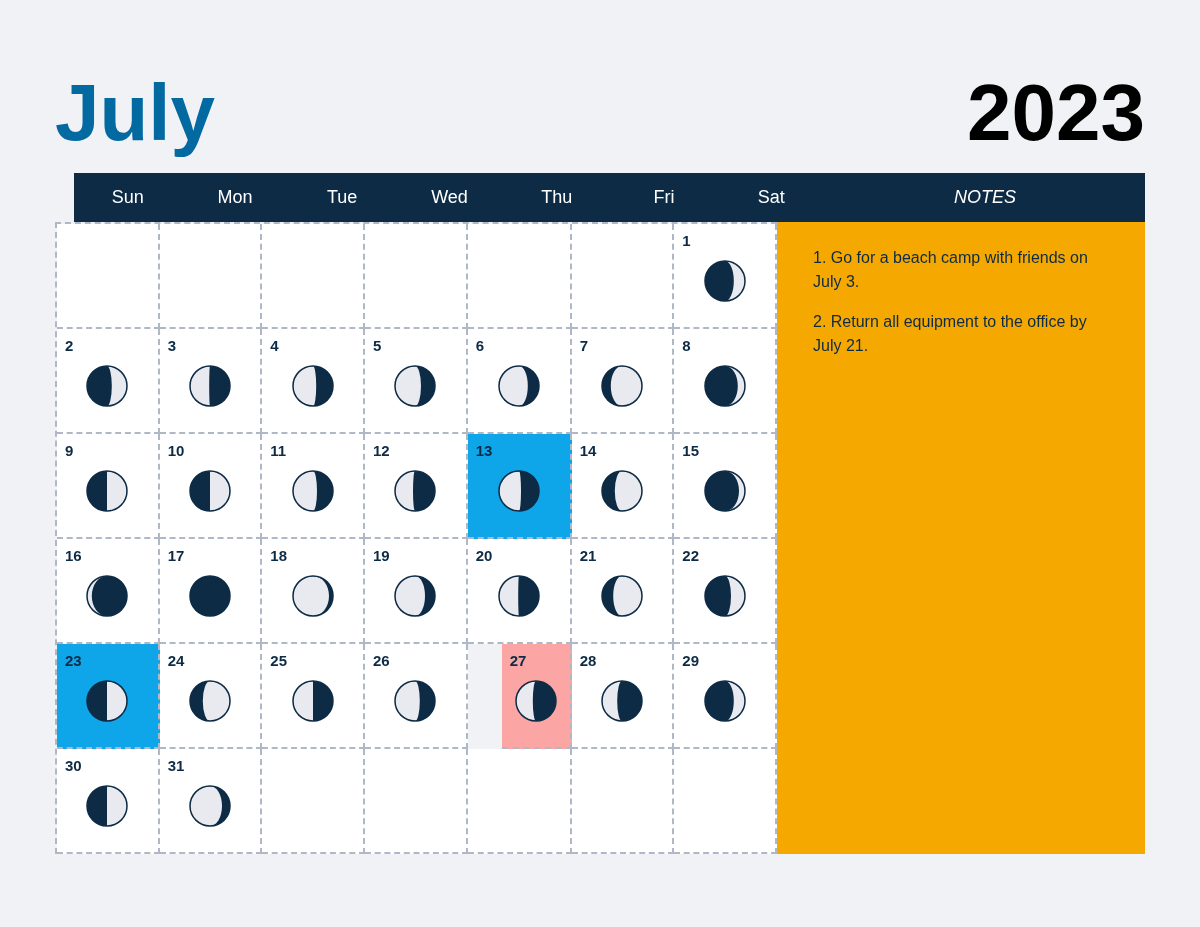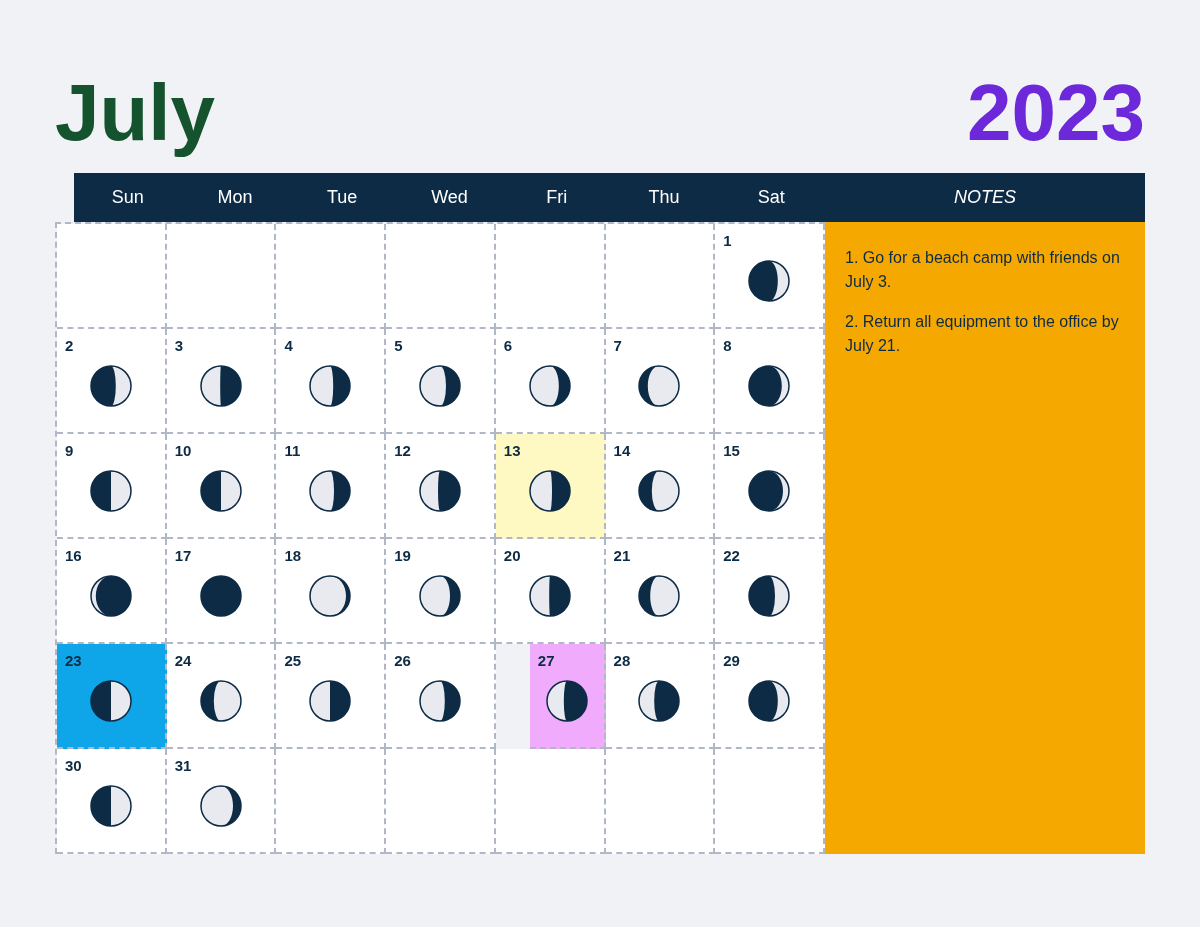--- a/index.html
+++ b/index.html
@@ -19,27 +19,27 @@
     }
     .header {
       display: flex;
       justify-content: space-between;
       align-items: flex-start;
       margin-bottom: 20px;
     }
     .month-title {
       font-size: 80px;
       font-weight: 900;
-      color: #14532d;
+      color: #0369a1;
       line-height: 1;
     }
     .year-title {
       font-size: 80px;
       font-weight: 900;
-      color: #6d28d9;
+      color: #000000;
       line-height: 1;
     }
     .day-headers {
       display: grid;
       grid-template-columns: repeat(7, 1fr);
       background: #0d2b45;
       margin-bottom: 0;
     }
     .day-header {
       color: #fff;
@@ -79,23 +79,23 @@
       color: #0d2b45;
       margin-bottom: 4px;
     }
     .moon-wrap {
       display: flex;
       justify-content: center;
       width: 100%;
       margin-top: 2px;
     }
     .notes-panel {
-      width: 320px;
+      width: 368px;
       background: #f5a800;
-      padding: 24px 20px;
+      padding: 24px 36px;
       min-height: 630px;
     }
     .notes-text {
       font-size: 16px;
       color: #0d2b45;
       line-height: 1.5;
     }
   </style>
 </head>
 <body>
@@ -107,22 +107,22 @@
     <div class="year-title">2023</div>
   </div>
 
   <div style="display:flex;">
     <div style="flex:1;padding-left:19px;">
       <div class="day-headers">
         <div class="day-header">Sun</div>
         <div class="day-header">Mon</div>
         <div class="day-header">Tue</div>
         <div class="day-header">Wed</div>
+        <div class="day-header">Thu</div>
         <div class="day-header">Fri</div>
-        <div class="day-header">Thu</div>
         <div class="day-header">Sat</div>
       </div>
     </div>
     <div style="width:320px; background:#0d2b45; display:flex; align-items:center; justify-content:center;">
       <div class="notes-header-cell" style="width:100%;">NOTES</div>
     </div>
   </div>
 
   <div style="display:flex;">
     <div style="flex:1;">
@@ -271,21 +271,21 @@
             <div class="moon-wrap">
               <svg width="52" height="52" viewBox="0 0 52 52" xmlns="http://www.w3.org/2000/svg">
     <circle cx="26" cy="26" r="20" fill="#0d2b45"></circle>
     <path d="M 26 6 
         A 20 20 0 1 0 26 46 
         A 2.0000000000000018 20 0 0 1 26 6 Z" fill="#e8eaf0"></path>
     <circle cx="26" cy="26" r="20" fill="none" stroke="#0d2b45" stroke-width="1.5"></circle>
   </svg>
             </div>
           </div>
-          <div class="day-cell" style="background: #fef9c3;">
+          <div class="day-cell" style="background: #0ea5e9;">
             <div class="day-number">13</div>
             <div class="moon-wrap">
               <svg width="52" height="52" viewBox="0 0 52 52" xmlns="http://www.w3.org/2000/svg">
     <circle cx="26" cy="26" r="20" fill="#0d2b45"></circle>
     <path d="M 26 6 
         A 20 20 0 1 0 26 46 
         A 1.9999999999999996 20 0 0 0 26 6 Z" fill="#e8eaf0"></path>
     <circle cx="26" cy="26" r="20" fill="none" stroke="#0d2b45" stroke-width="1.5"></circle>
   </svg>
             </div>
@@ -435,21 +435,21 @@
             <div class="moon-wrap">
               <svg width="52" height="52" viewBox="0 0 52 52" xmlns="http://www.w3.org/2000/svg">
     <circle cx="26" cy="26" r="20" fill="#0d2b45"></circle>
     <path d="M 26 6 
         A 20 20 0 1 0 26 46 
         A 4.8 20 0 0 0 26 6 Z" fill="#e8eaf0"></path>
     <circle cx="26" cy="26" r="20" fill="none" stroke="#0d2b45" stroke-width="1.5"></circle>
   </svg>
             </div>
           </div>
-          <div class="day-cell" style="background: #f0abfc; margin-left: 34px;">
+          <div class="day-cell" style="background: #fca5a5; margin-left: 34px;">
             <div class="day-number">27</div>
             <div class="moon-wrap">
               <svg width="52" height="52" viewBox="0 0 52 52" xmlns="http://www.w3.org/2000/svg">
     <circle cx="26" cy="26" r="20" fill="#0d2b45"></circle>
     <path d="M 26 6 
         A 20 20 0 1 0 26 46 
         A 3.1999999999999984 20 0 0 1 26 6 Z" fill="#e8eaf0"></path>
     <circle cx="26" cy="26" r="20" fill="none" stroke="#0d2b45" stroke-width="1.5"></circle>
   </svg>
             </div>

